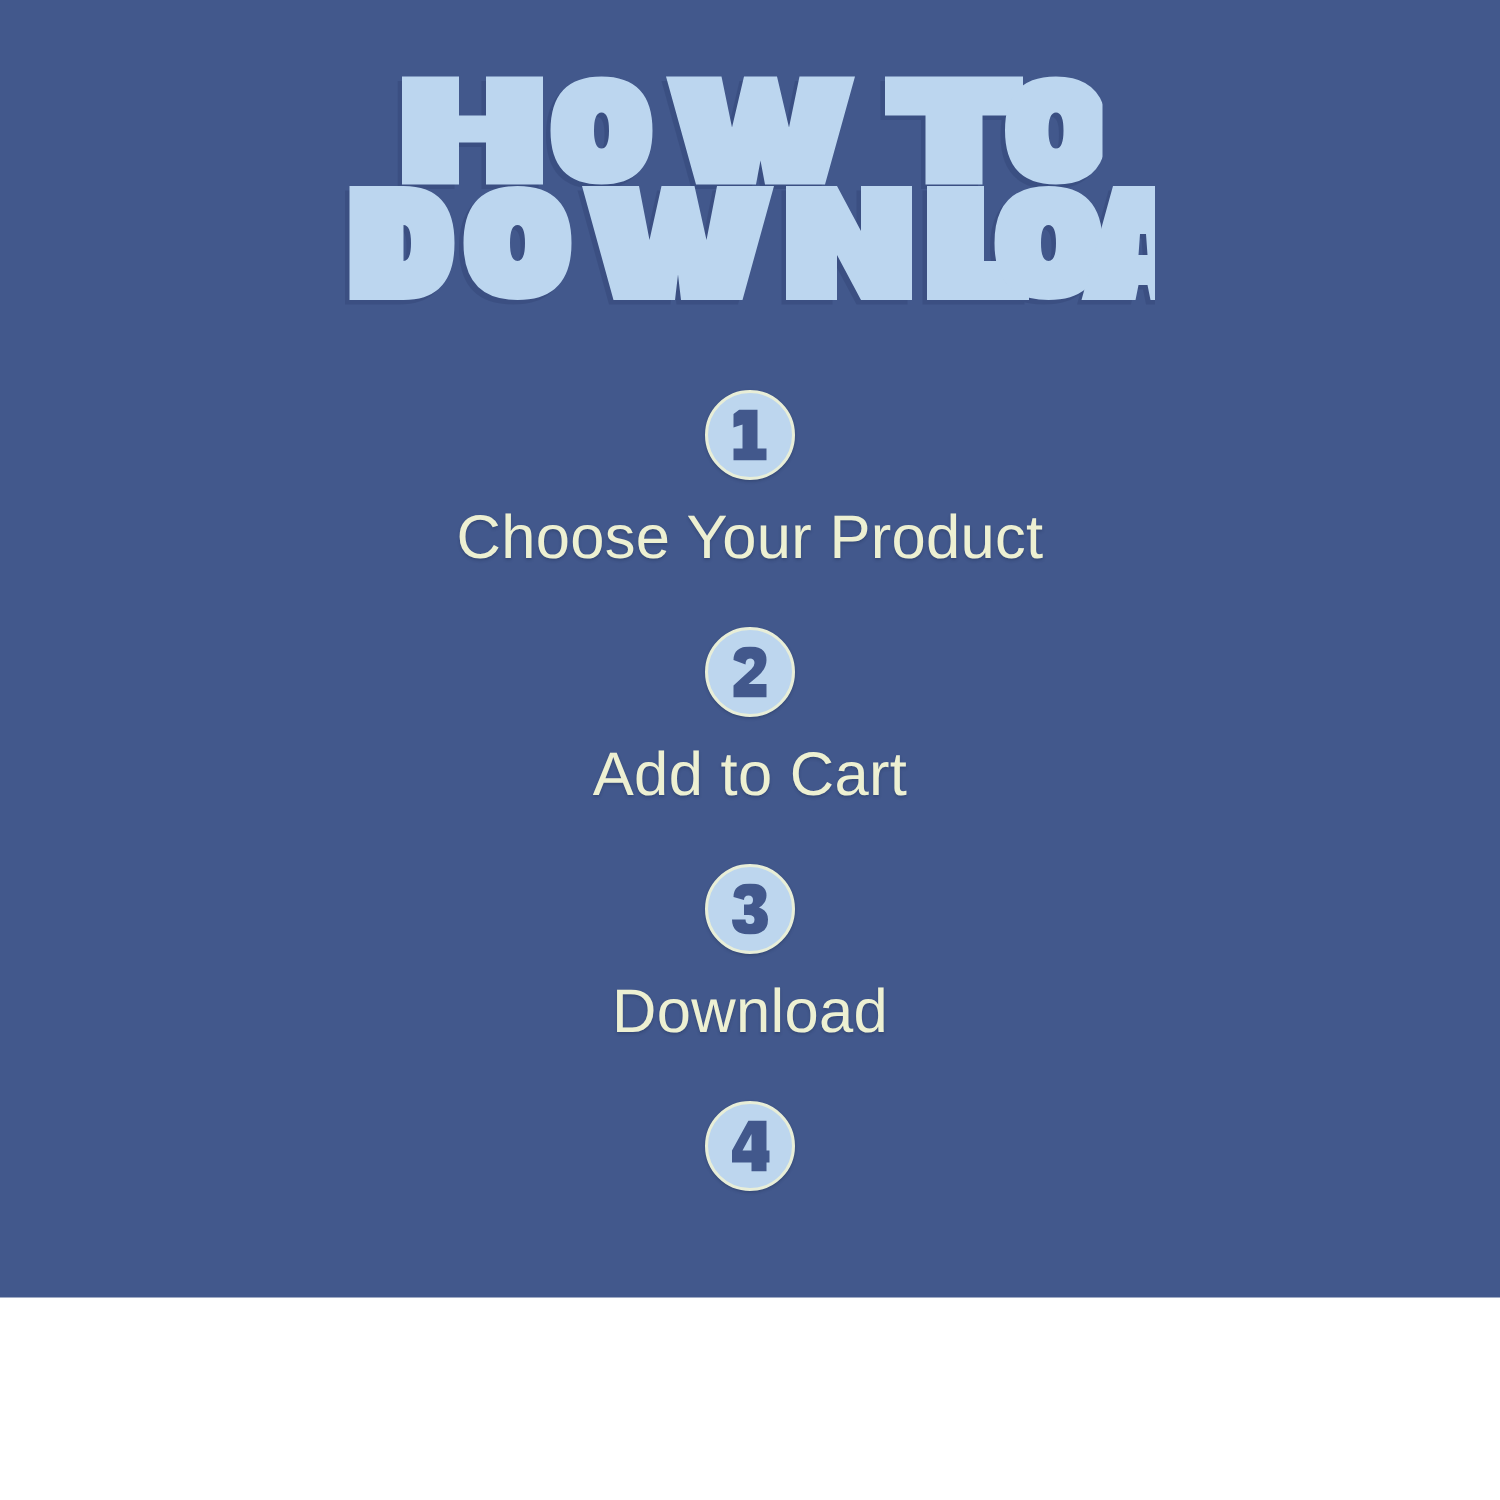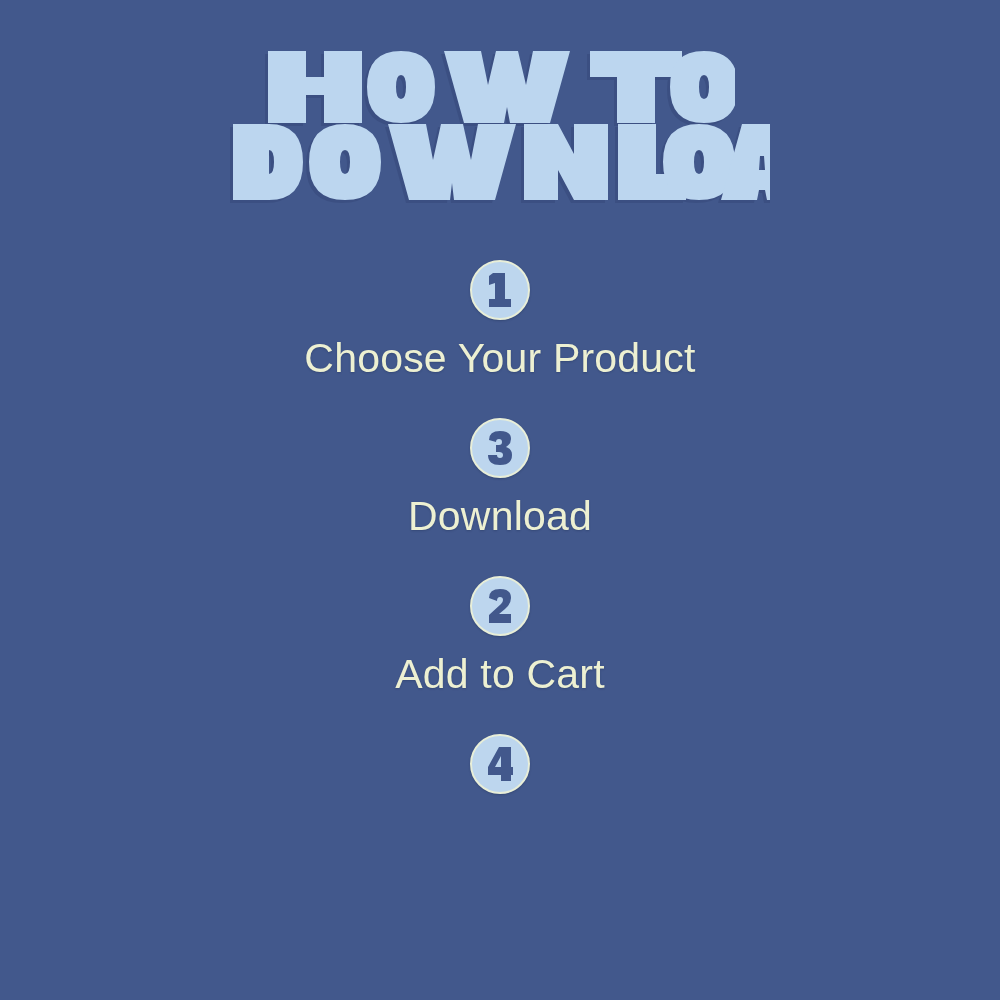--- a/index.html
+++ b/index.html
@@ -9,21 +9,21 @@
   body {
     width: 1000px;
     height: 1000px;
     overflow: hidden;
     font-family: "Liberation Sans", sans-serif;
   }
 
   #poster {
     position: relative;
     width: 1000px;
-    height: 1000px;
+    height: 865px;
     background: #42588C;
     display: flex;
     flex-direction: column;
     align-items: center;
     box-sizing: border-box;
   }
 
   
   .title-block {
     margin-top: 48px;
@@ -164,37 +164,37 @@
 
           <path d="M6,0 h12 v26 h6 v8 H2 v-8 h6 V10 l-6,2 V3 Z" fill="#42588C"></path>
         </svg>
       </div>
       <div class="step-label">Choose Your Product</div>
     </div>
 
     <div class="step">
       <div class="badge">
         <svg width="26" height="34" viewBox="0 0 26 34" role="img">
+          <title>2</title>
+
+          <path d="M2,9 Q2,0 13,0 Q24,0 24,9 Q24,15 18,20 L12,25 h12 v9 H2 v-8 L14,15 q2,-2 2,-4 q0,-3 -3,-3 q-3,0 -3,4 Z" fill="#42588C"></path>
+        </svg>
+      </div>
+      <div class="step-label">Add to Cart</div>
+    </div>
+
+    <div class="step">
+      <div class="badge">
+        <svg width="26" height="34" viewBox="0 0 26 34" role="img">
           <title>3</title>
 
           <path d="M2,9 Q2,0 13,0 Q24,0 24,8 q0,5 -5,8 q6,2 6,8 q0,10 -12,10 Q1,34 1,24 h9 q0,3 3,3 q3,0 3,-3 q0,-3 -4,-3 h-3 v-7 h3 q3,0 3,-3 q0,-3 -3,-3 q-3,0 -3,3 Z" fill="#42588C"></path>
         </svg>
       </div>
       <div class="step-label">Download</div>
-    </div>
-
-    <div class="step">
-      <div class="badge">
-        <svg width="26" height="34" viewBox="0 0 26 34" role="img">
-          <title>2</title>
-
-          <path d="M2,9 Q2,0 13,0 Q24,0 24,9 Q24,15 18,20 L12,25 h12 v9 H2 v-8 L14,15 q2,-2 2,-4 q0,-3 -3,-3 q-3,0 -3,4 Z" fill="#42588C"></path>
-        </svg>
-      </div>
-      <div class="step-label">Add to Cart</div>
     </div>
 
     <div class="step">
       <div class="badge">
         <svg width="26" height="34" viewBox="0 0 26 34" role="img">
           <title>4</title>
 
           <path d="M14,0 h10 v20 h3 v8 h-3 v6 h-10 v-6 H1 v-8 L12,0 Z M14,9 L8,20 h6 Z" fill="#42588C"></path>
         </svg>
       </div>

